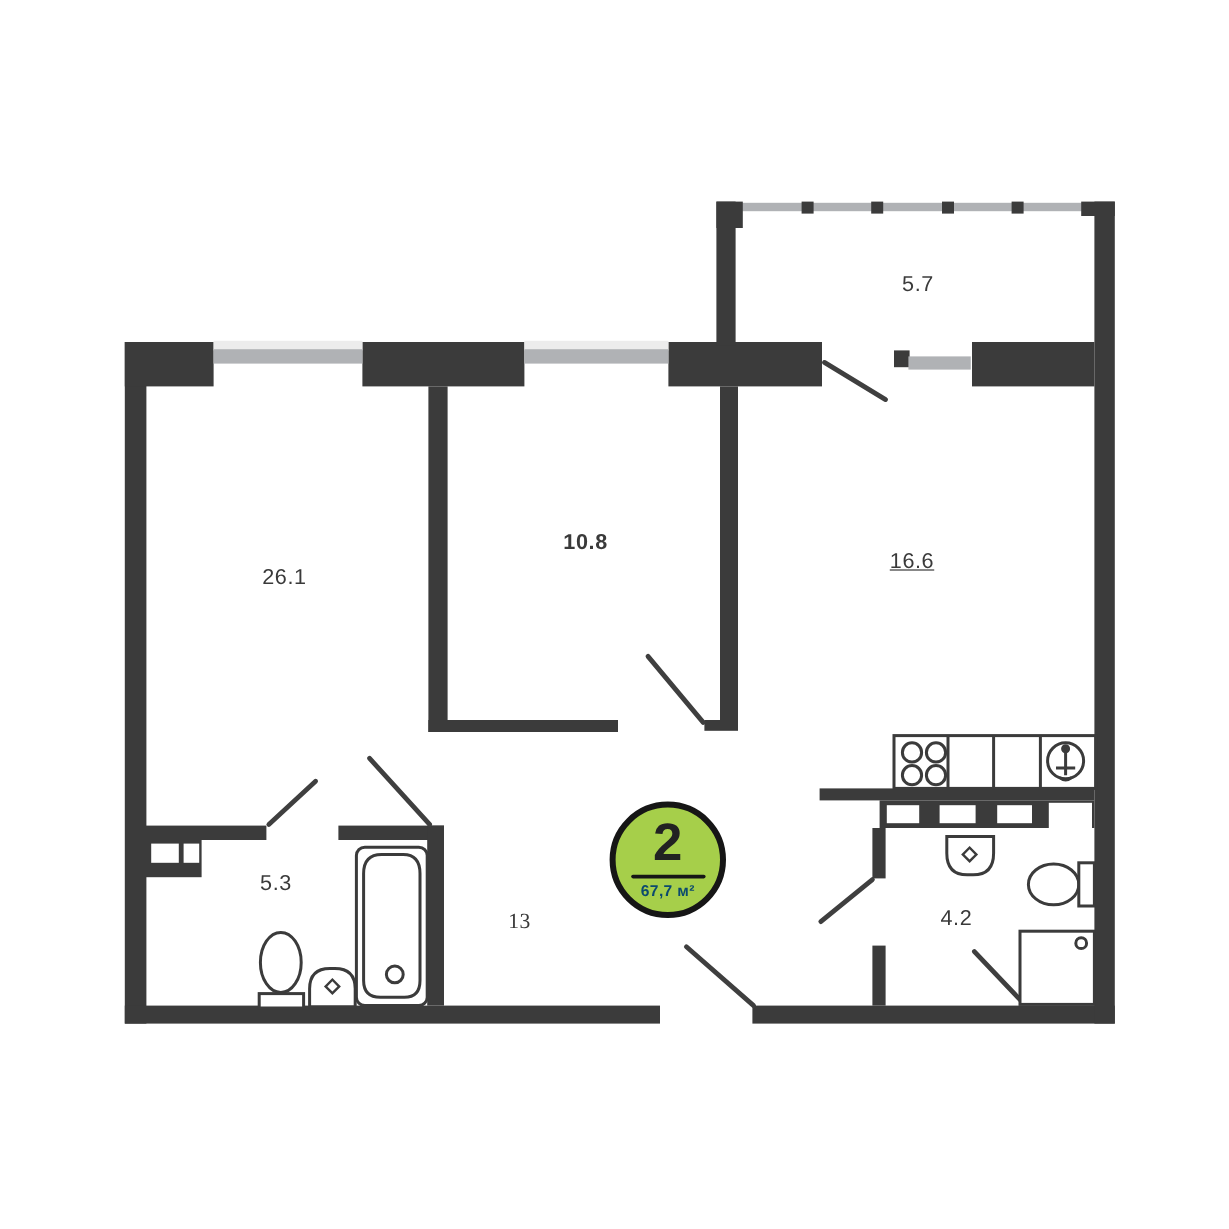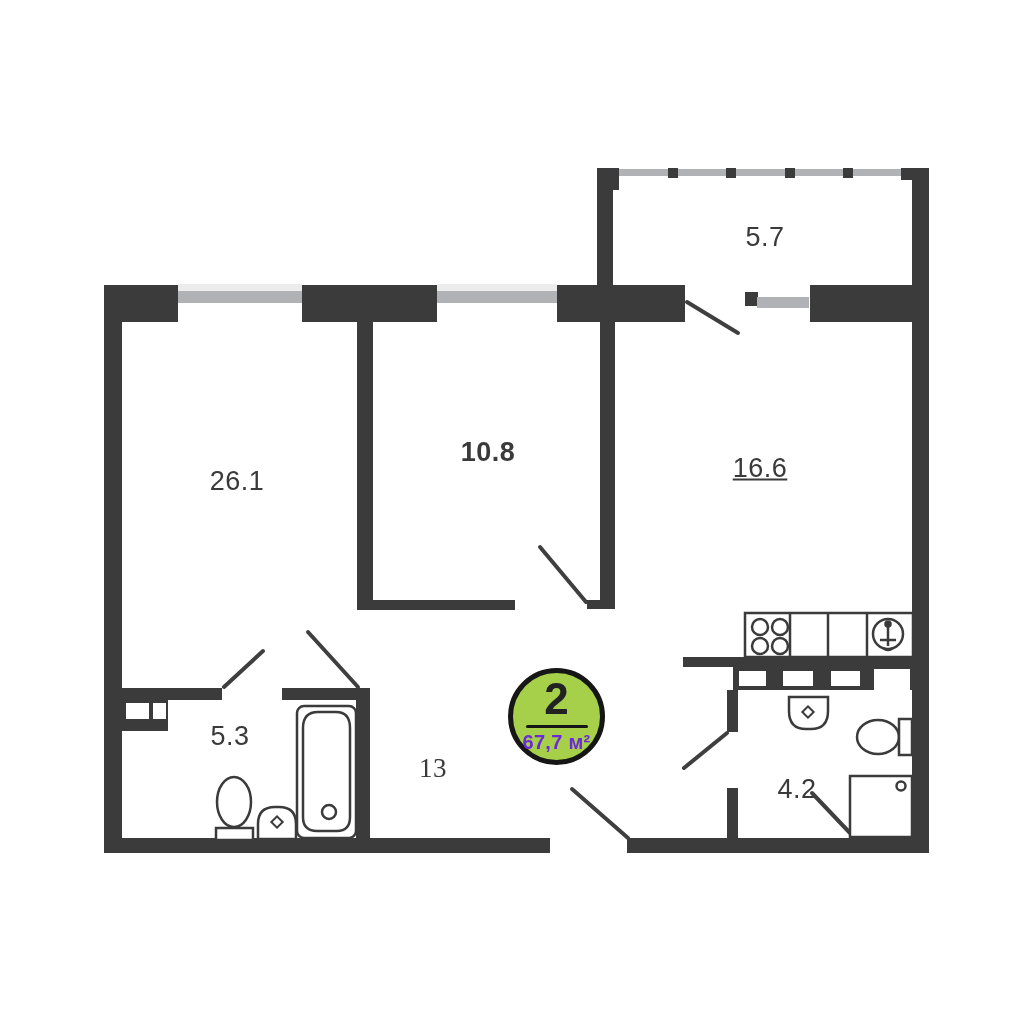--- a/index.html
+++ b/index.html
@@ -3,37 +3,37 @@
 <meta charset="utf-8">
 <style>
   html,body{margin:0;padding:0;background:#ffffff;}
   .stage{
     position:relative;width:1024px;height:1024px;background:#ffffff;
     font-family:"Liberation Sans", sans-serif;overflow:hidden;
   }
   .plan-svg{position:absolute;left:0;top:0;}
   .room-label{
     position:absolute;transform:translate(-50%,-50%);
-    font-size:27px;font-weight:500;color:#3a3a3a;letter-spacing:.5px;
+    font-size:18px;font-weight:500;color:#3a3a3a;letter-spacing:.5px;
     white-space:nowrap;
   }
   .area-badge{
     position:absolute;left:508px;top:668px;width:97px;height:97px;
     box-sizing:border-box;border:5px solid #161616;border-radius:50%;
     background:#a6cf4a;display:flex;flex-direction:column;align-items:center;
     justify-content:center;
   }
   .area-badge .num{
     font-size:44px;line-height:1;font-weight:700;color:#222222;margin-top:-2px;
   }
   .area-badge .rule{
     width:62px;height:3px;background:#161616;margin:4px 0 3px 0;border-radius:2px;
   }
   .area-badge .total{
-    font-size:20px;font-weight:700;color:#6d28d9;letter-spacing:.3px;
+    font-size:13px;font-weight:700;color:#0c4a6e;letter-spacing:.3px;
   }
 </style>
 </head>
 <body>
 
 <div class="stage">
 
   <svg class="plan-svg" width="1024" height="1024" viewBox="0 0 1024 1024">
 
     <g fill="#3b3b3b">
@@ -154,21 +154,21 @@
       </g>
     </g>
   </svg>
 
   <div class="room-label" style="left:237px;top:481px;">26.1</div>
   <div class="room-label" style="left:488px;top:452px;font-weight:bold;">10.8</div>
   <div class="room-label" style="left:760px;top:468px;text-decoration:underline;">16.6</div>
   <div class="room-label" style="left:765px;top:237px;">5.7</div>
   <div class="room-label" style="left:230px;top:736px;">5.3</div>
   <div class="room-label" style="left:433px;top:768px;font-family:Liberation Serif, serif;">13</div>
-  <div class="room-label" style="left:797px;top:765px;margin-top:24px;">4.2</div>
+  <div class="room-label" style="left:797px;top:765px;">4.2</div>
 
   <div class="area-badge">
     <div class="num">2</div>
     <div class="rule"></div>
     <div class="total">67,7 м²</div>
   </div>
 
 </div>
 
 </body></html>

